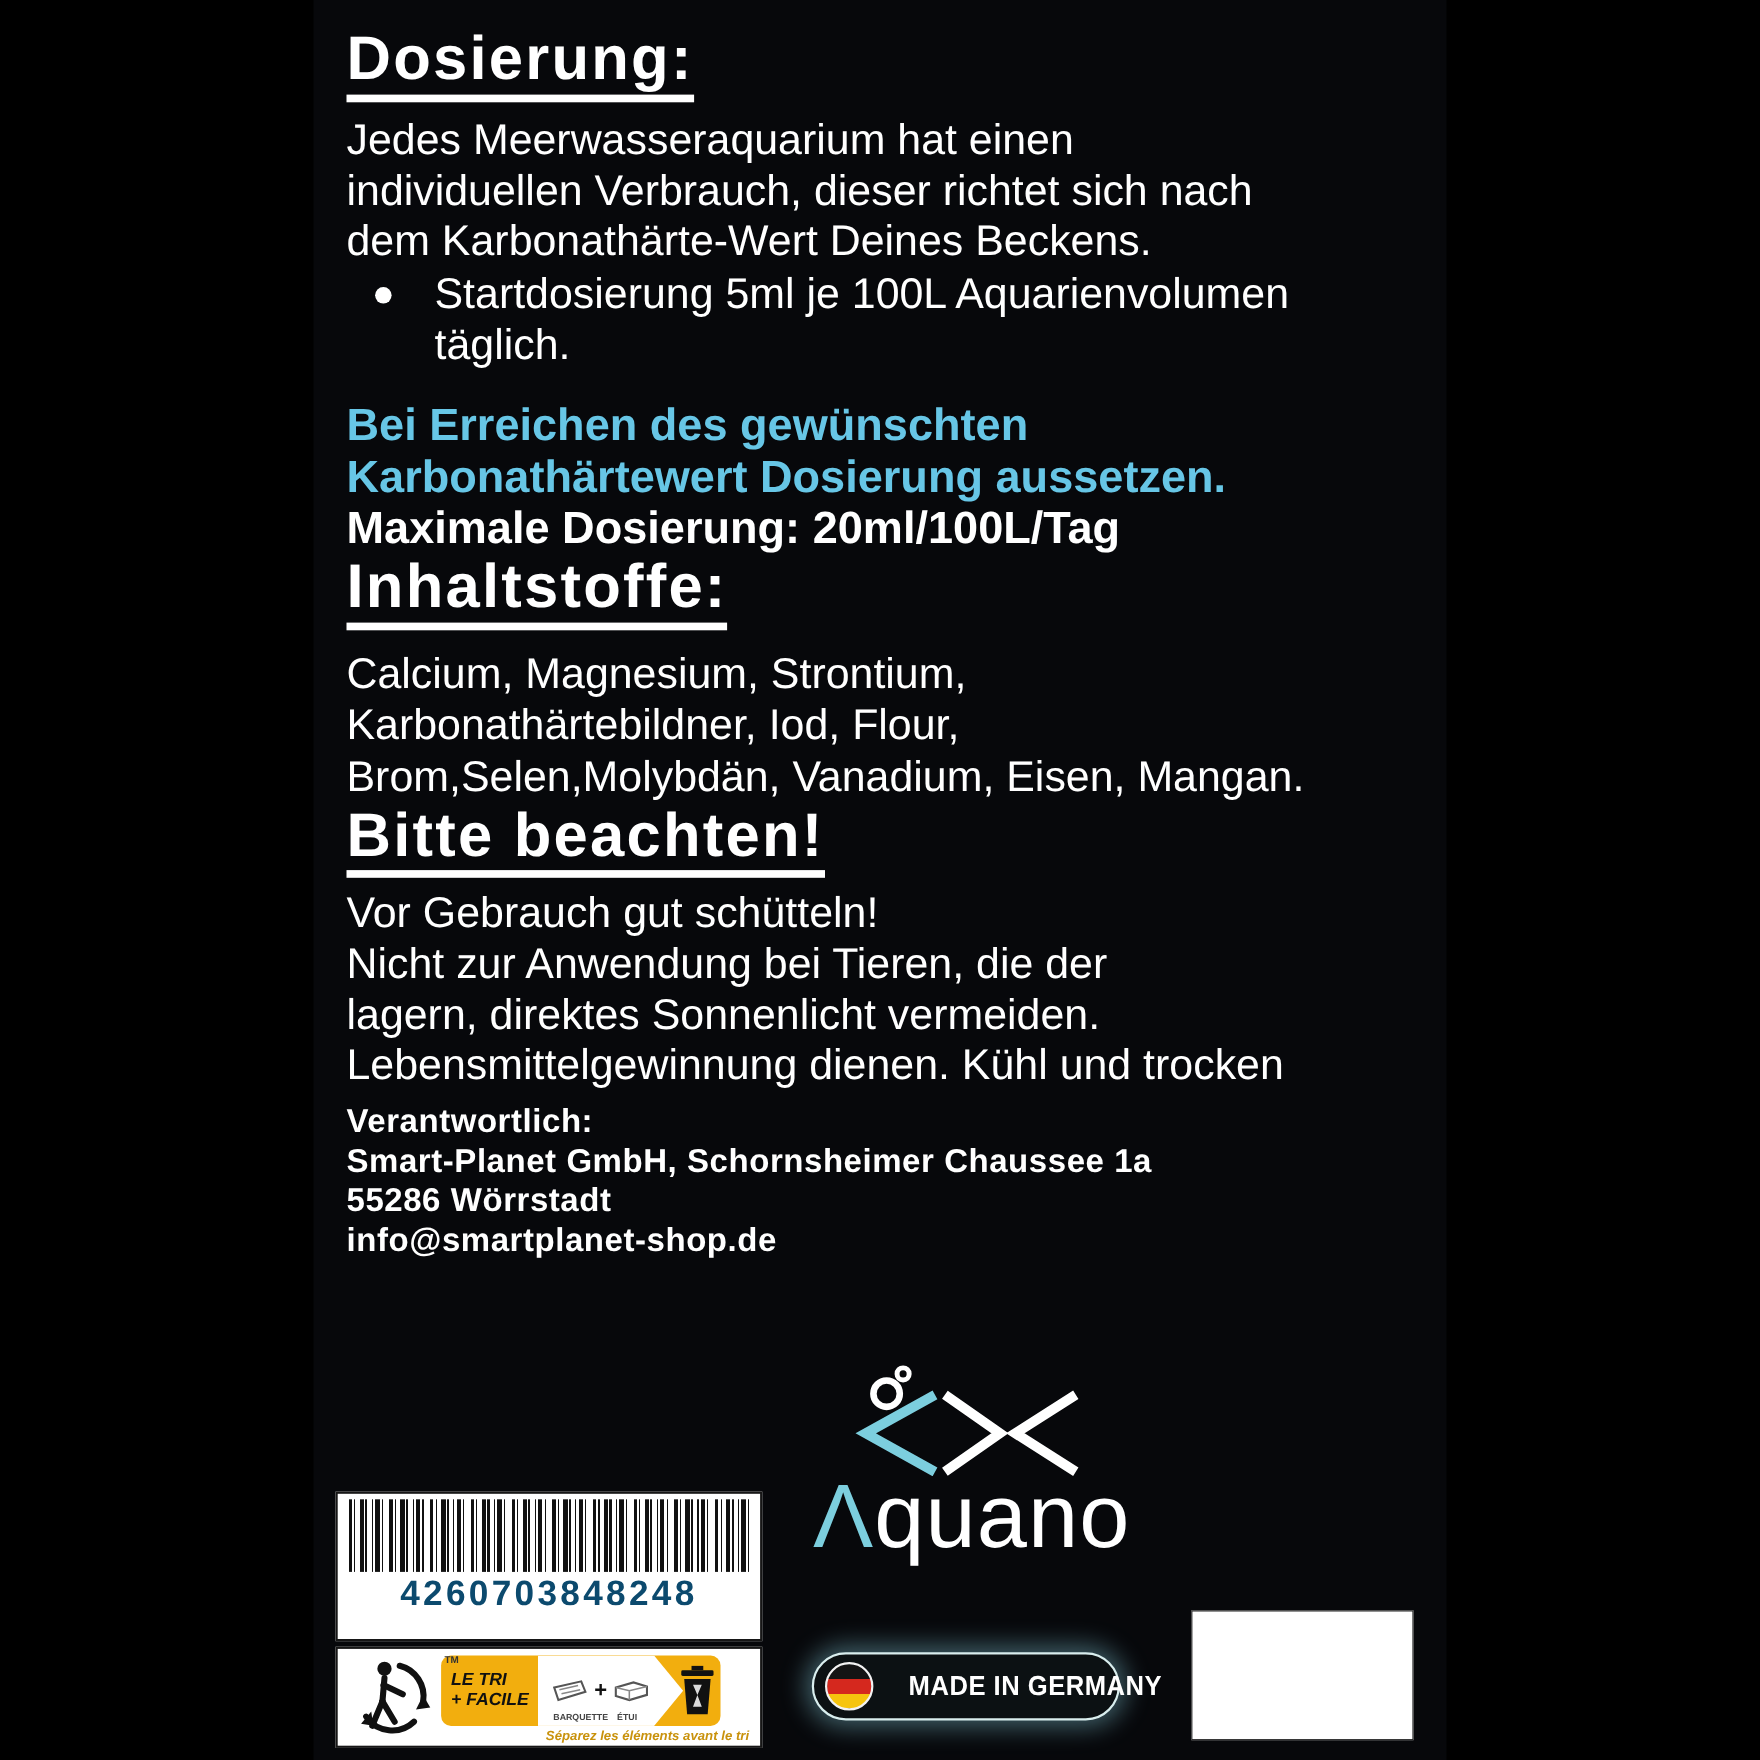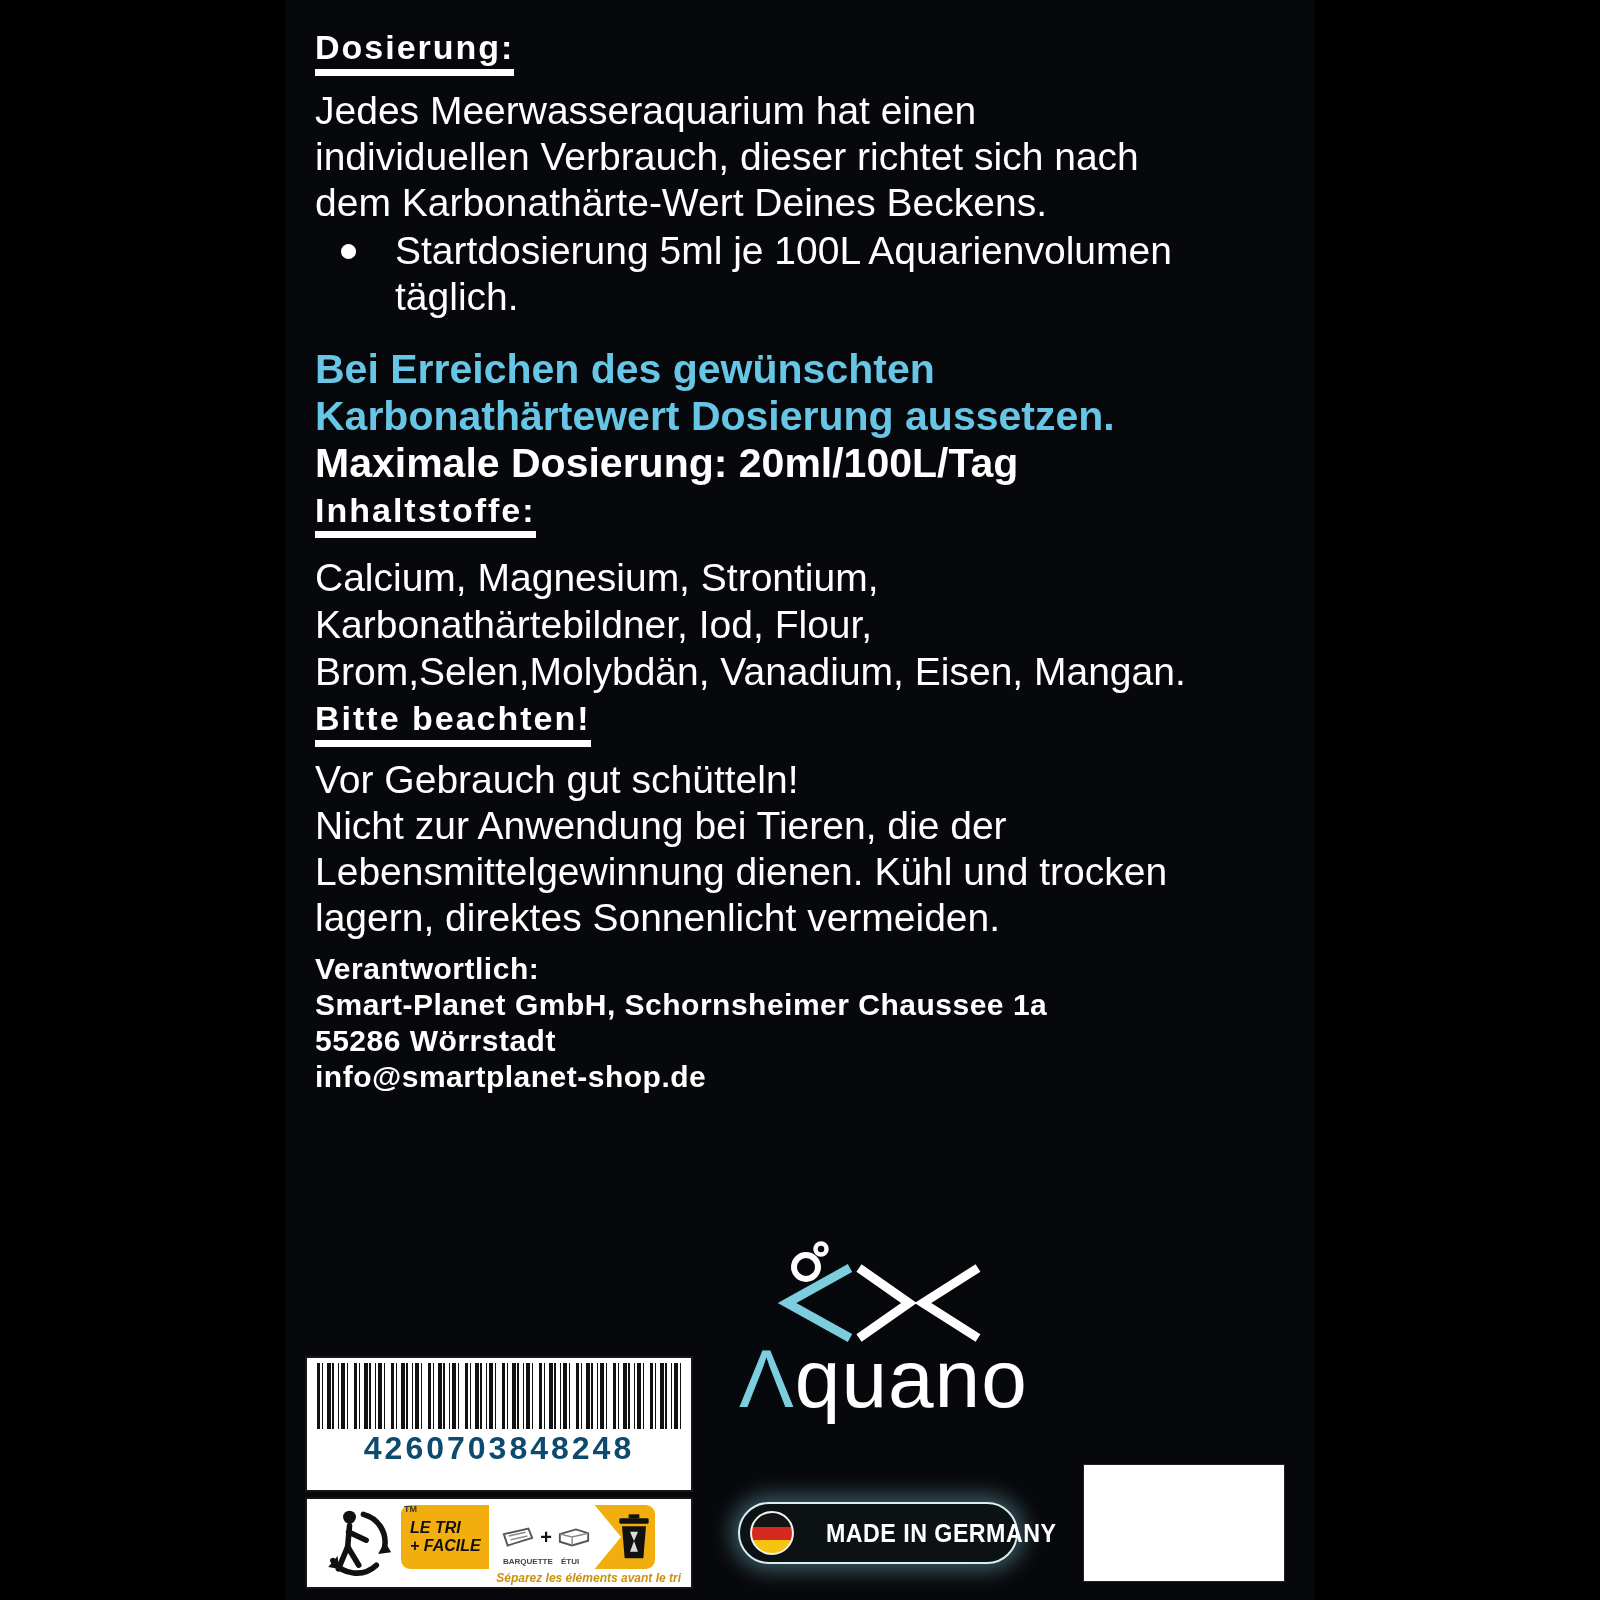--- a/index.html
+++ b/index.html
@@ -13,21 +13,21 @@
   body{
     width:1600px;height:1600px;position:relative;background:#000;
     font-family:"Liberation Sans","DejaVu Sans",sans-serif;color:#fff;overflow:hidden;
   }
   .label{
     position:absolute;left:285px;top:0;width:1030px;height:1600px;
     background:var(--label-bg);overflow:hidden;
   }
   .content{padding:24px 18px 0 30px;font-size:39px;}
   h2.heading{
-    font-size:34px;font-weight:900;letter-spacing:2px;margin:0;display:inline-block;
+    font-size:56px;font-weight:900;letter-spacing:2px;margin:0;display:inline-block;
     border-bottom:7px solid #fff;padding-bottom:3px;line-height:1.05;
   }
   .para{margin:0;}
   .intro{margin-top:12px;line-height:46px;}
   ul.bullets{list-style:none;margin:2px 0 0 0;padding:0;}
   ul.bullets li{position:relative;padding-left:80px;line-height:46px;}
   ul.bullets li .dot{
     position:absolute;left:26px;top:16px;width:15px;height:15px;border-radius:50%;background:#fff;
   }
   .blue{margin-top:26px;font-weight:bold;color:var(--accent);font-size:41px;line-height:47px;}
@@ -156,22 +156,22 @@
     <div class="para ingredients">
         <div>Calcium, Magnesium, Strontium,</div>
         <div>Karbonathärtebildner, Iod, Flour,</div>
         <div>Brom,Selen,Molybdän, Vanadium, Eisen, Mangan.</div>
       </div>
 
     <h2 class="heading h-bea">Bitte beachten!</h2>
     <div class="para notes">
         <div>Vor Gebrauch gut schütteln!</div>
         <div>Nicht zur Anwendung bei Tieren, die der</div>
+        <div>lagern, direktes Sonnenlicht vermeiden.</div>
         <div>Lebensmittelgewinnung dienen. Kühl und trocken</div>
-        <div>lagern, direktes Sonnenlicht vermeiden.</div>
       </div>
 
     <div class="resp">
       <div>Verantwortlich:</div>
       <div>
           <div>Smart-Planet GmbH, Schornsheimer Chaussee 1a</div>
           <div>55286 Wörrstadt</div>
           <div>info@smartplanet-shop.de</div>
         </div>
     </div>

